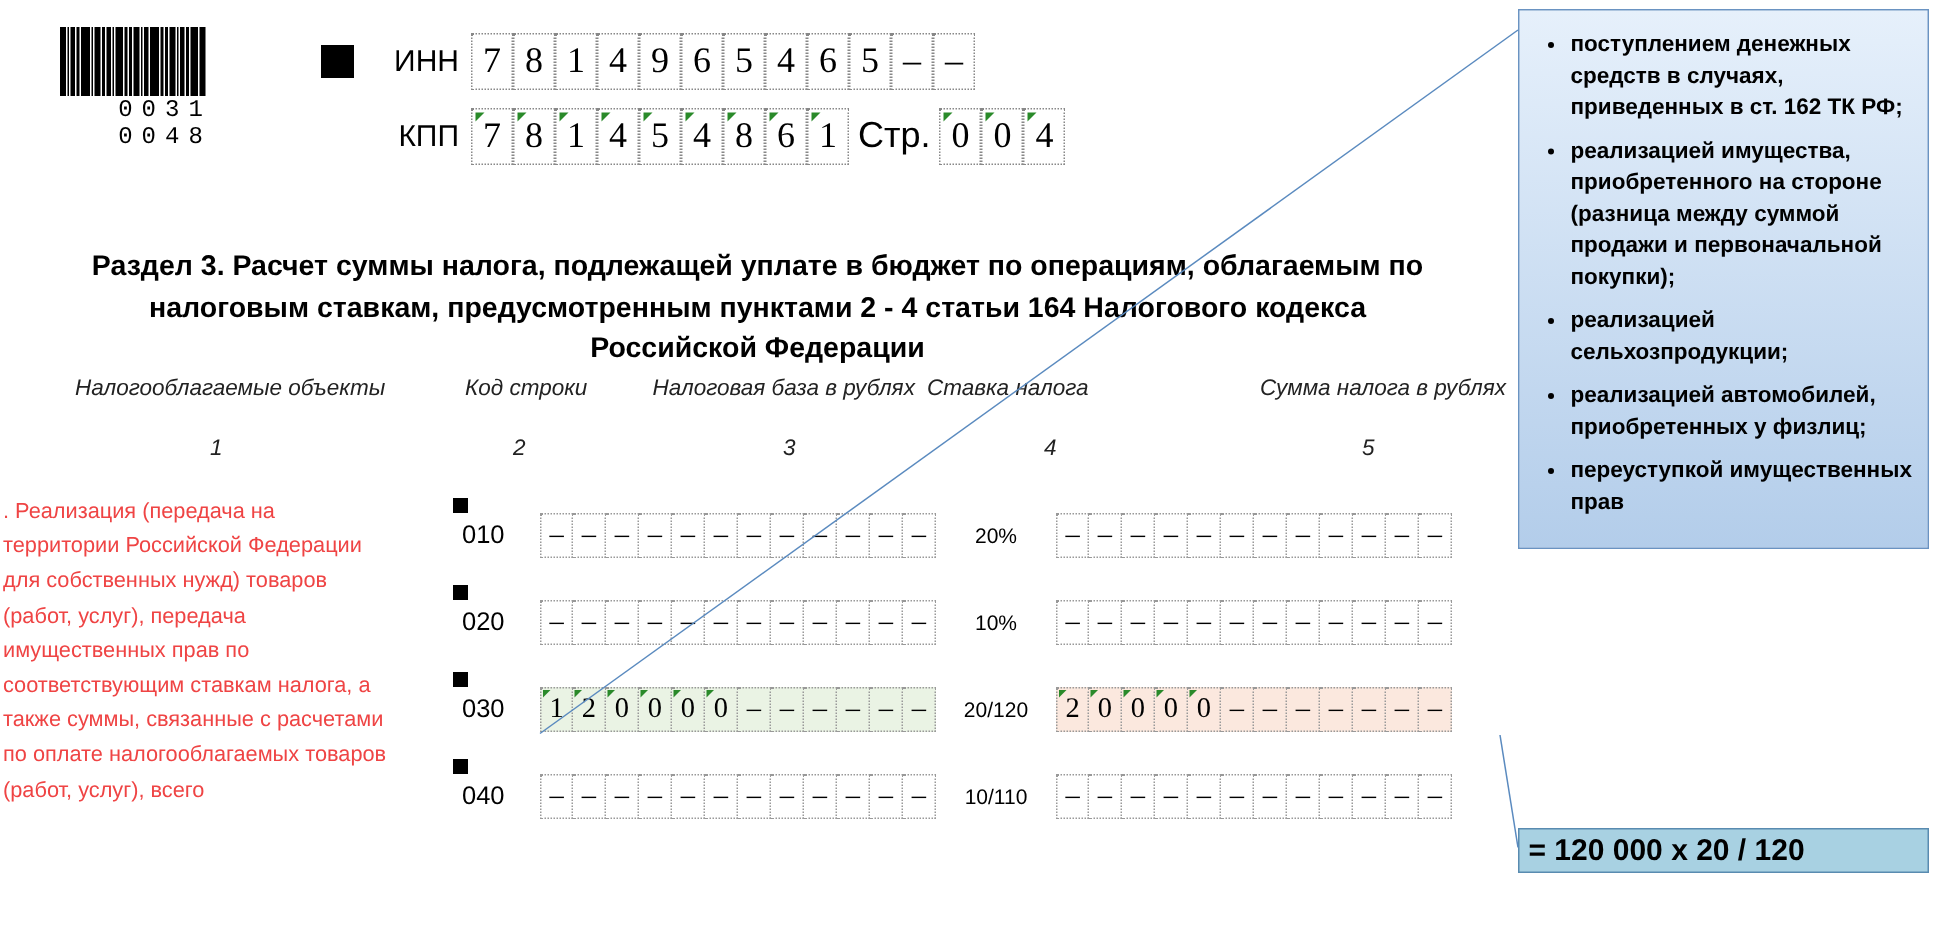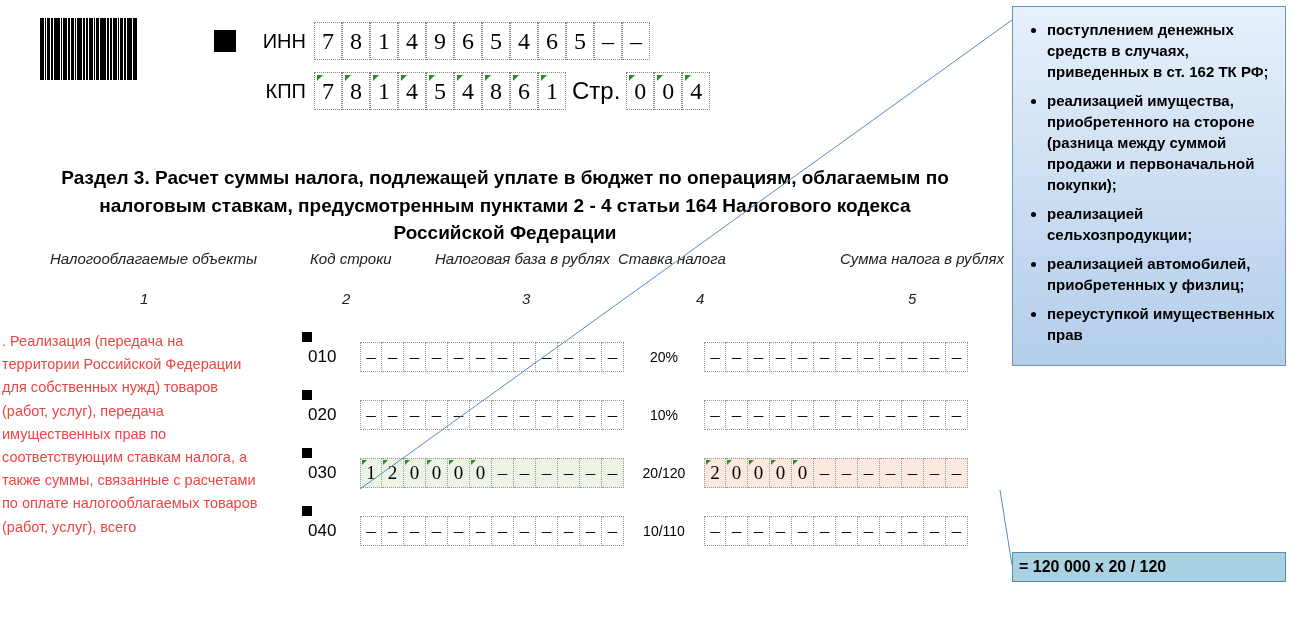--- a/index.html
+++ b/index.html
@@ -118,21 +118,21 @@
   }
   .annot-box .title { text-align: center; margin-bottom: 8px; }
   .annot-box ul { margin: 0; padding-left: 22px; }
   .annot-box li { margin-bottom: 8px; }
   .calc-box {
     position: absolute;
     left: 1012px; top: 552px;
     width: 274px; height: 30px;
     background: #a8d1e2;
     border: 1px solid #598bb0;
-    font-weight: bold; font-size: 16px;
+    font-weight: bold; font-size: 20px;
     line-height: 28px;
     padding-left: 6px;
   }
   svg.lines { position: absolute; left: 0; top: 0; width: 1291px; height: 624px; pointer-events: none; }
 </style>
 </head>
 <body>
 
 <div class="form-area">
 
@@ -157,20 +157,21 @@
         <span style="width:6px"></span>
         <span style="width:2px"></span>
       <span style="width:2px"></span>
         <span style="width:4px"></span>
         <span style="width:1px"></span>
       <span style="width:3px"></span>
         <span style="width:2px"></span>
         <span style="width:5px"></span>
       <span style="width:4px"></span>
     </div>
+    <div class="barcode-text">0031 0048</div>
   </div>
 
   <div class="square-marker"></div>
 
   <div class="id-block">
     <div class="id-row">
       <div class="id-lbl">ИНН</div>
       <div class="cell-row" id="inn-row">
           <div class="cell">7</div>
           <div class="cell">8</div>

